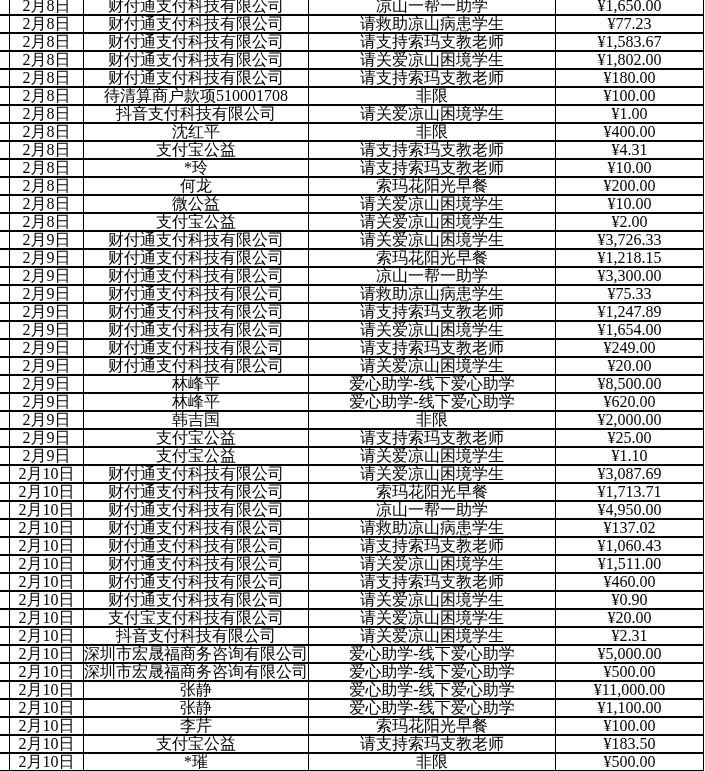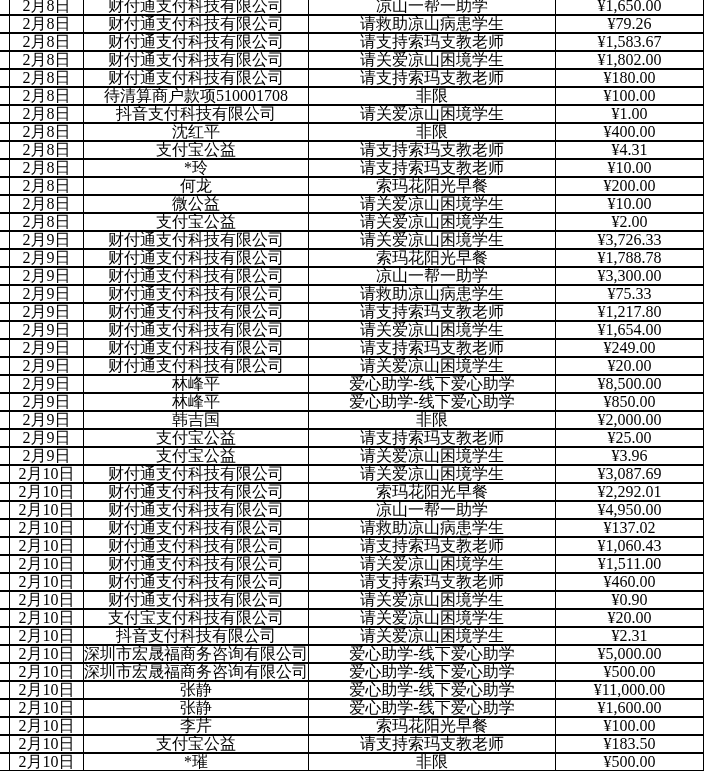--- a/index.html
+++ b/index.html
@@ -64,21 +64,21 @@
           <td>2月8日</td>
           <td>财付通支付科技有限公司</td>
           <td>凉山一帮一助学</td>
           <td>¥1,650.00</td>
         </tr>
         <tr>
           <td></td>
           <td>2月8日</td>
           <td>财付通支付科技有限公司</td>
           <td>请救助凉山病患学生</td>
-          <td>¥79.26</td>
+          <td>¥77.23</td>
         </tr>
         <tr>
           <td></td>
           <td>2月8日</td>
           <td>财付通支付科技有限公司</td>
           <td>请支持索玛支教老师</td>
           <td>¥1,583.67</td>
         </tr>
         <tr>
           <td></td>
@@ -155,42 +155,42 @@
           <td>2月9日</td>
           <td>财付通支付科技有限公司</td>
           <td>请关爱凉山困境学生</td>
           <td>¥3,726.33</td>
         </tr>
         <tr>
           <td></td>
           <td>2月9日</td>
           <td>财付通支付科技有限公司</td>
           <td>索玛花阳光早餐</td>
-          <td>¥1,788.78</td>
+          <td>¥1,218.15</td>
         </tr>
         <tr>
           <td></td>
           <td>2月9日</td>
           <td>财付通支付科技有限公司</td>
           <td>凉山一帮一助学</td>
           <td>¥3,300.00</td>
         </tr>
         <tr>
           <td></td>
           <td>2月9日</td>
           <td>财付通支付科技有限公司</td>
           <td>请救助凉山病患学生</td>
           <td>¥75.33</td>
         </tr>
         <tr>
           <td></td>
           <td>2月9日</td>
           <td>财付通支付科技有限公司</td>
           <td>请支持索玛支教老师</td>
-          <td>¥1,217.80</td>
+          <td>¥1,247.89</td>
         </tr>
         <tr>
           <td></td>
           <td>2月9日</td>
           <td>财付通支付科技有限公司</td>
           <td>请关爱凉山困境学生</td>
           <td>¥1,654.00</td>
         </tr>
         <tr>
           <td></td>
@@ -211,56 +211,56 @@
           <td>2月9日</td>
           <td>林峰平</td>
           <td>爱心助学-线下爱心助学</td>
           <td>¥8,500.00</td>
         </tr>
         <tr>
           <td></td>
           <td>2月9日</td>
           <td>林峰平</td>
           <td>爱心助学-线下爱心助学</td>
-          <td>¥850.00</td>
+          <td>¥620.00</td>
         </tr>
         <tr>
           <td></td>
           <td>2月9日</td>
           <td>韩吉国</td>
           <td>非限</td>
           <td>¥2,000.00</td>
         </tr>
         <tr>
           <td></td>
           <td>2月9日</td>
           <td>支付宝公益</td>
           <td>请支持索玛支教老师</td>
           <td>¥25.00</td>
         </tr>
         <tr>
           <td></td>
           <td>2月9日</td>
           <td>支付宝公益</td>
           <td>请关爱凉山困境学生</td>
-          <td>¥3.96</td>
+          <td>¥1.10</td>
         </tr>
         <tr>
           <td></td>
           <td>2月10日</td>
           <td>财付通支付科技有限公司</td>
           <td>请关爱凉山困境学生</td>
           <td>¥3,087.69</td>
         </tr>
         <tr>
           <td></td>
           <td>2月10日</td>
           <td>财付通支付科技有限公司</td>
           <td>索玛花阳光早餐</td>
-          <td>¥2,292.01</td>
+          <td>¥1,713.71</td>
         </tr>
         <tr>
           <td></td>
           <td>2月10日</td>
           <td>财付通支付科技有限公司</td>
           <td>凉山一帮一助学</td>
           <td>¥4,950.00</td>
         </tr>
         <tr>
           <td></td>
@@ -330,21 +330,21 @@
           <td>2月10日</td>
           <td>张静</td>
           <td>爱心助学-线下爱心助学</td>
           <td>¥11,000.00</td>
         </tr>
         <tr>
           <td></td>
           <td>2月10日</td>
           <td>张静</td>
           <td>爱心助学-线下爱心助学</td>
-          <td>¥1,600.00</td>
+          <td>¥1,100.00</td>
         </tr>
         <tr>
           <td></td>
           <td>2月10日</td>
           <td>李芹</td>
           <td>索玛花阳光早餐</td>
           <td>¥100.00</td>
         </tr>
         <tr>
           <td></td>

